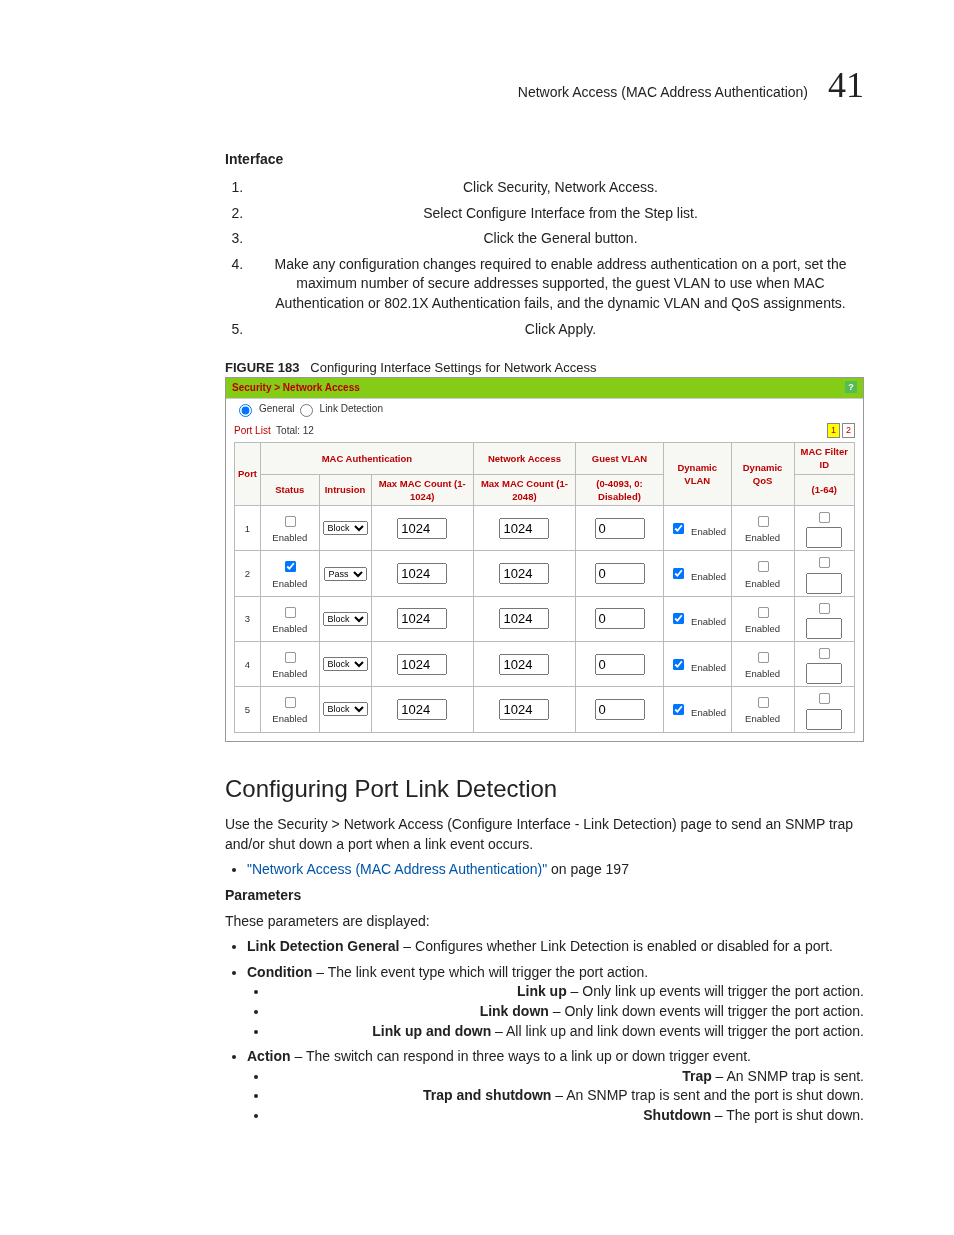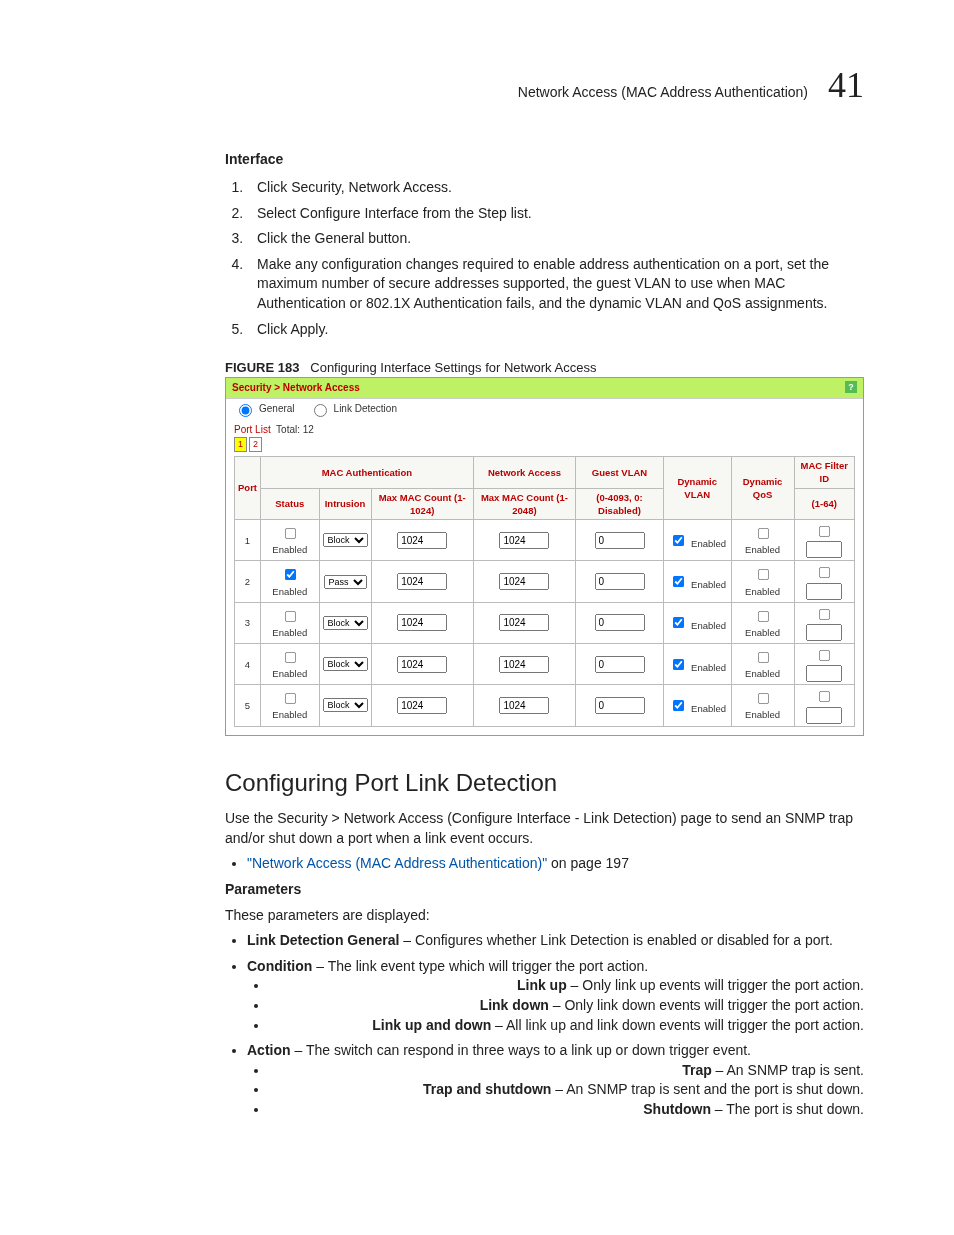--- a/index.html
+++ b/index.html
@@ -16,64 +16,64 @@
     display: flex;
     justify-content: flex-end;
     align-items: baseline;
     gap: 20px;
     margin-bottom: 40px;
   }
   .chapter-num { font-size: 36px; font-weight: normal; font-family: Georgia, serif; }
   .sec-bold { font-weight: bold; margin-top: 4px; margin-bottom: 6px; }
   .content { margin-left: 135px; }
   ol.steps { margin: 8px 0 8px 0; padding-left: 22px; }
-  ol.steps li { margin: 6px 0; padding-left: 10px; }
+  ol.steps li { margin: 6px 0; padding-left: 10px; text-align: center; }
   .fig-caption { font-size: 13px; margin: 20px 0 0 0; }
   .fig-caption .figlabel { font-weight: bold; }
   .screenshot {
     border: 1px solid #999;
     font-size: 10px;
     background: #fff;
     position: relative;
   }
   .breadcrumb {
-    background: #bef264;
+    background: #84cc16;
     color: #b00;
     font-weight: bold;
     padding: 3px 6px;
     border-bottom: 1px solid #ccc;
     display:flex;
     justify-content:space-between;
   }
   .help-icon {
     background:#5b5;
     color:#fff;
     width:12px;height:12px;
     display:inline-flex;align-items:center;justify-content:center;
     font-size:9px;
   }
   .steprow { padding: 5px 8px; display:flex; align-items:center; gap:6px;}
   .steprow select { font-size:10px; }
-  .tabrow { padding: 2px 8px; display:flex; gap:14px; color:#333;}
+  .tabrow { padding: 2px 8px; display:flex; color:#333;}
   .tabrow label { display:flex; align-items:center; gap:4px;}
-  .portlisthdr { padding:4px 8px; color:#b00; display:flex; justify-content:space-between; flex-direction:column;}
+  .portlisthdr { padding:4px 8px; color:#b00; display:flex; justify-content:space-between; align-items:center;}
   .pager { display:flex; gap:2px;}
   .pager span { border:1px solid #888; padding:0 3px; font-size:9px; background:#fff;}
   .pager .active { background:#ff0; }
   table.portlist { border-collapse: collapse; width: calc(100% - 16px); margin:0 8px 8px 8px; }
   table.portlist th, table.portlist td {
     border:1px solid #bbb;
     font-size:9.5px;
     padding:2px 3px;
     text-align:center;
     color:#b00;
     background:#f7f7f3;
   }
   table.portlist td { color:#333; background:#fff; }
-  table.portlist input[type="text"] { width:42px; font-size:10px; }
+  table.portlist input[type="text"] { width:42px; font-size:13px; }
   table.portlist select { font-size:9px; }
   table.portlist input[type="checkbox"] { transform: scale(0.85); }
   h2.section-h2 {
     font-family: Arial, sans-serif;
     font-size: 24px;
     font-weight: normal;
     margin: 30px 0 10px 0;
   }
   ul.bullets { list-style: disc; margin:6px 0 6px 0; padding-left:22px;}
   ul.bullets > li { margin:6px 0; }

